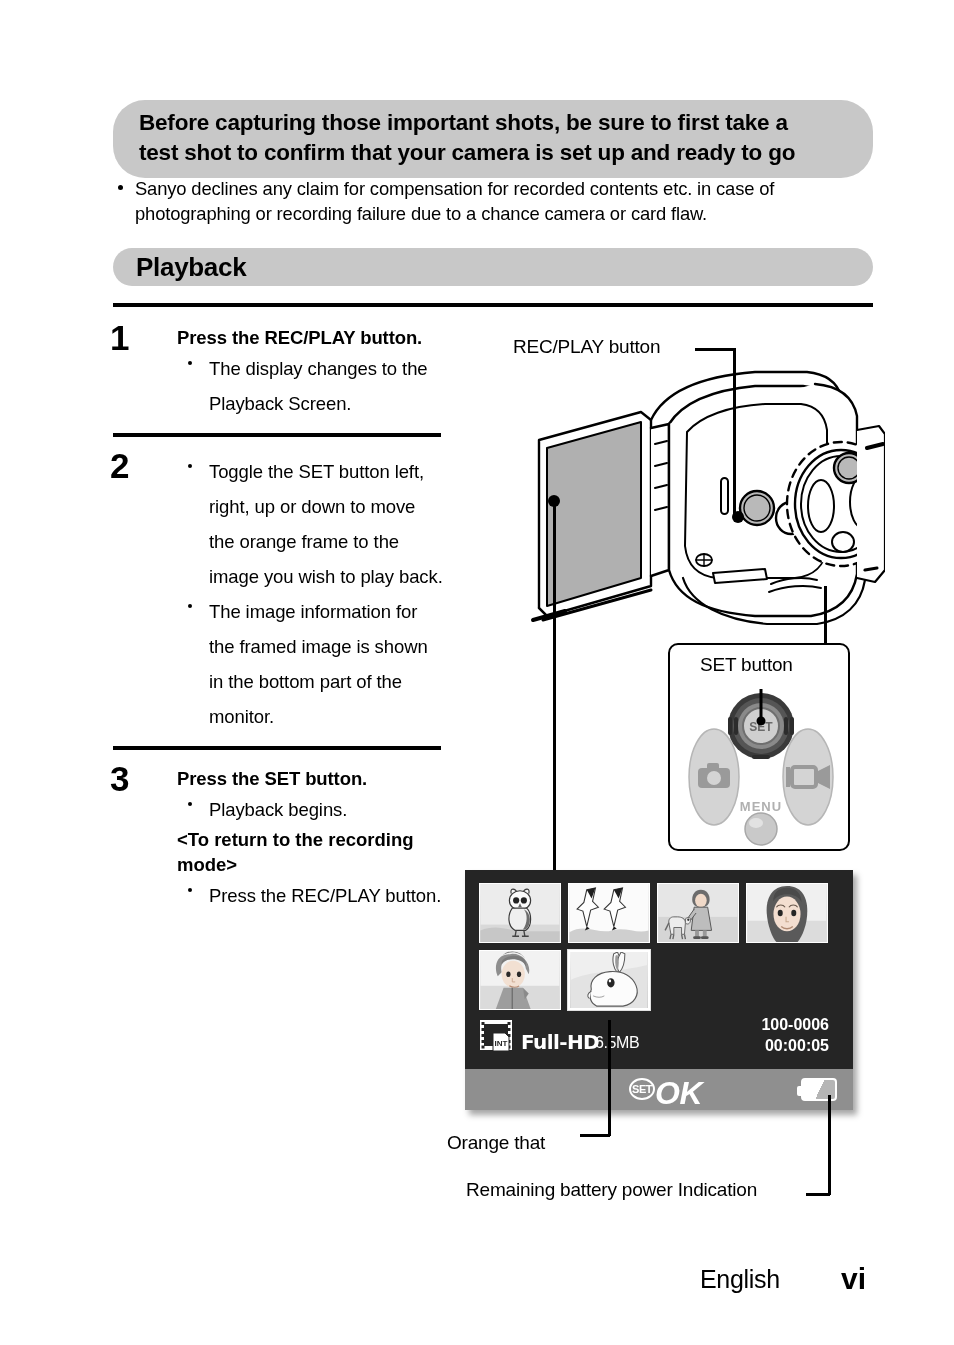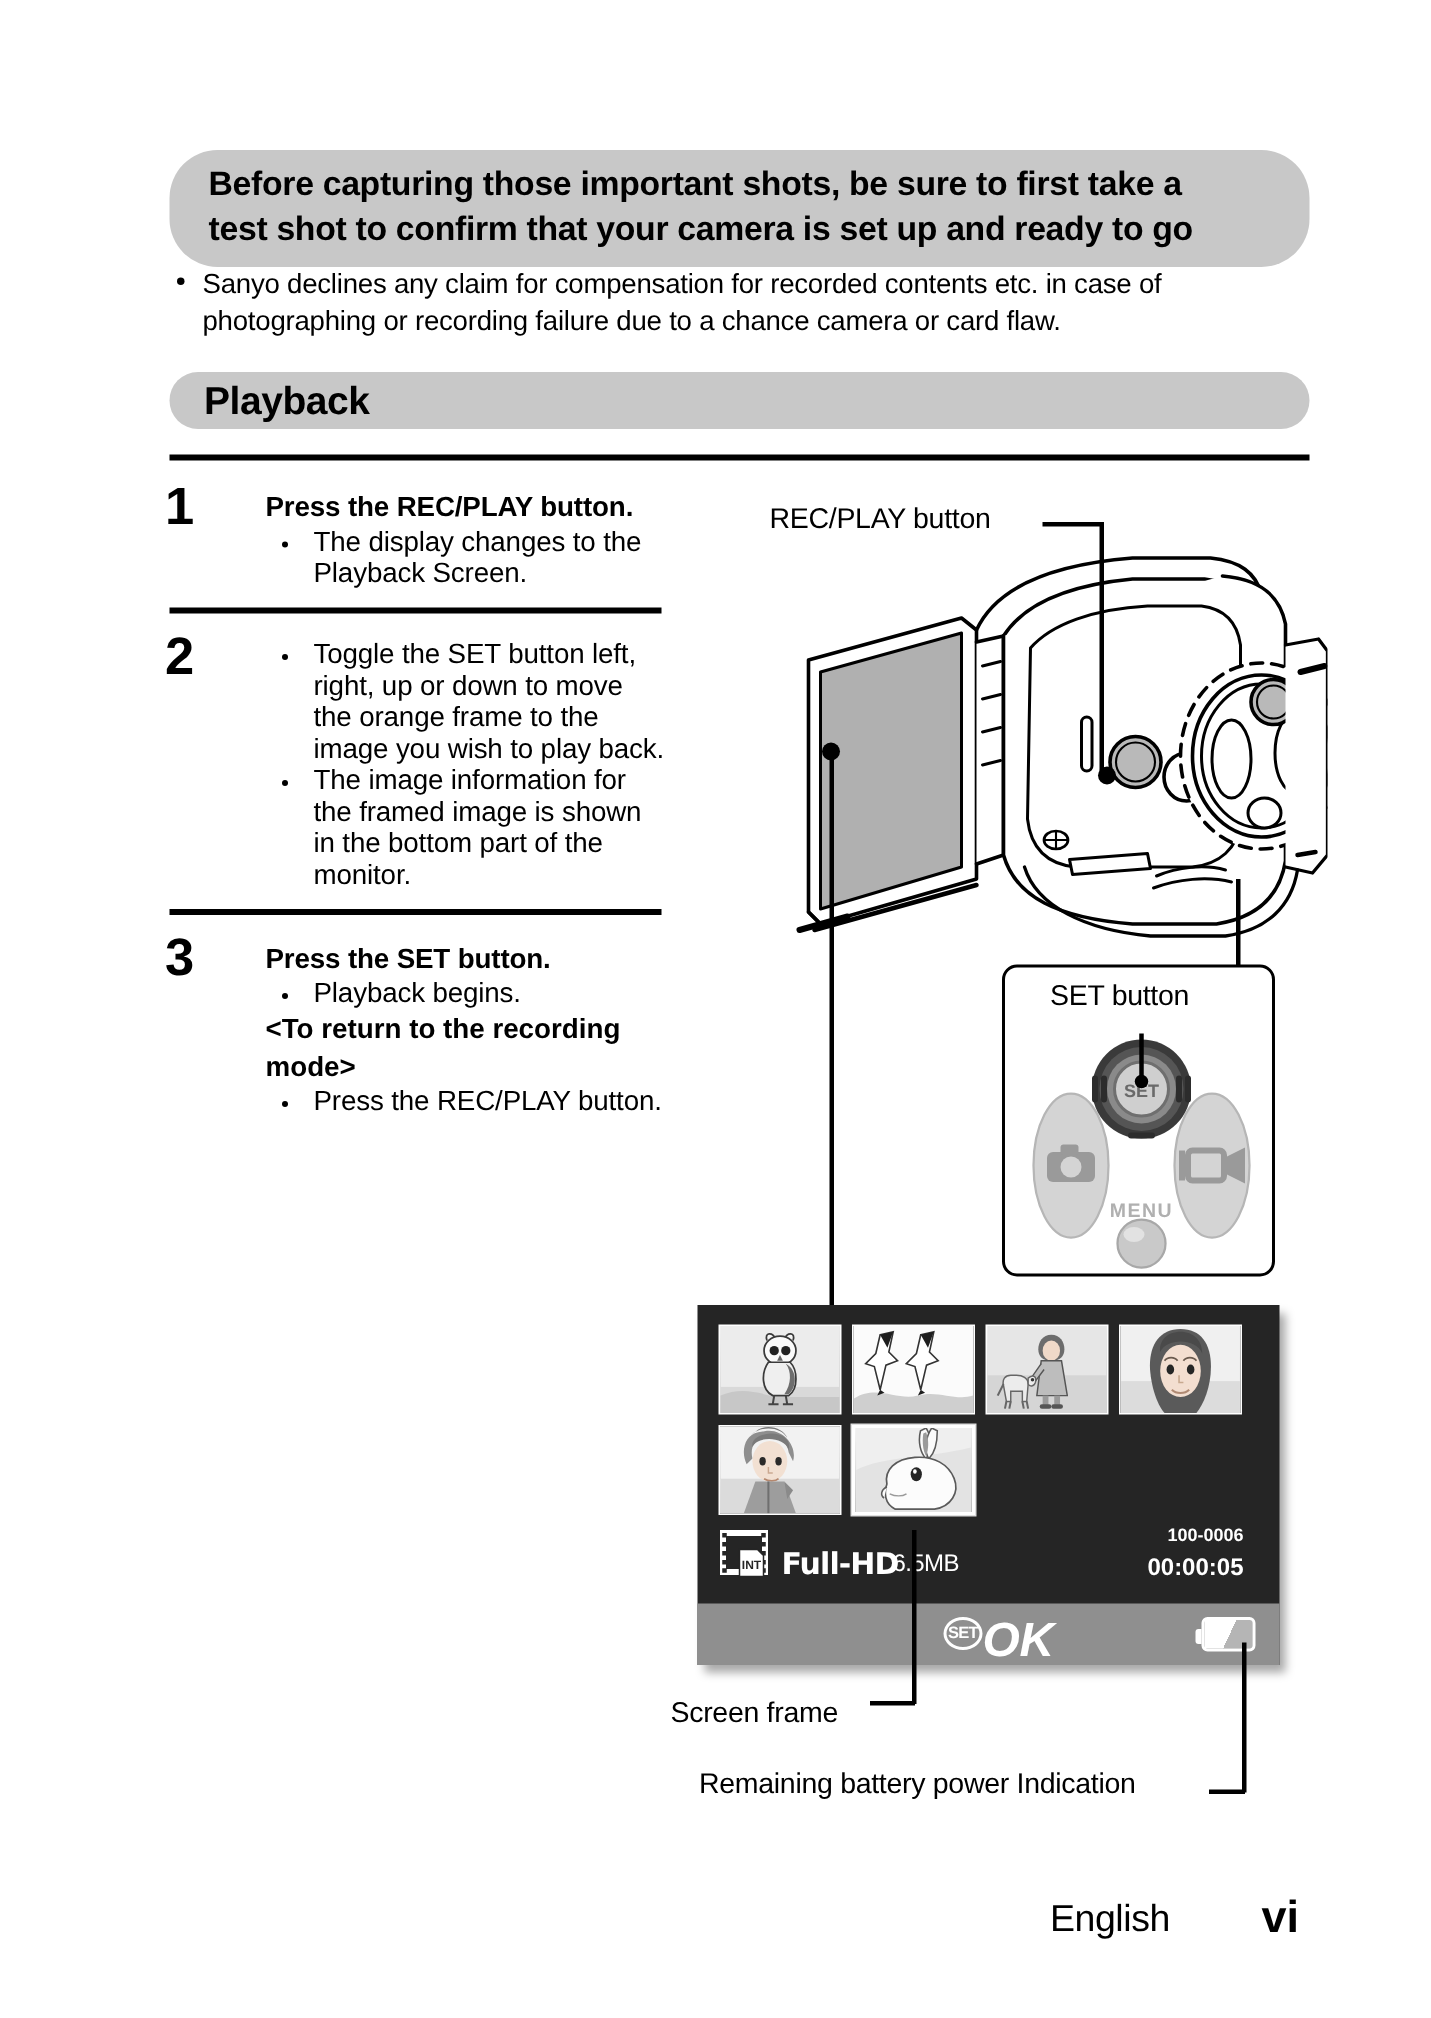--- a/index.html
+++ b/index.html
@@ -72,21 +72,21 @@
   .step-head {
     font-size: 18.5px; font-weight: bold; line-height: 25px;
     letter-spacing: -0.1px;
   }
   .bullets { margin-top: 1px; }
   .blt { position: relative; padding-left: 32px; margin-top: 0px; }
   .blt .bdot {
     position: absolute; left: 11px; top: 10px;
     width: 4px; height: 4px; border-radius: 50%; background: #000;
   }
-  .blt .btxt { font-size: 18.5px; line-height: 20px; letter-spacing: -0.1px; }
+  .blt .btxt { font-size: 18.5px; line-height: 35px; letter-spacing: -0.1px; }
   .sub-head { font-size: 18.5px; font-weight: bold; line-height: 25px; }
 
   
   .illus { position: absolute; left: 455px; top: 320px; width: 430px; height: 560px; }
   .label-text { position: absolute; font-size: 19px; letter-spacing: -0.2px; white-space: nowrap; text-align: right; }
 
   
   .set-box {
     position: absolute; left: 668px; top: 643px;
     width: 182px; height: 208px;
@@ -124,21 +124,21 @@
     position: absolute; left: 56px; top: 14px;
     font-size: 20px; font-weight: bold; letter-spacing: -0.6px;
     font-family: "DejaVu Sans", sans-serif;
   }
   .size {
     position: absolute; left: 130px; top: 18px;
     font-size: 16px; font-weight: normal; letter-spacing: -0.4px;
   }
   .fileno {
     position: absolute; right: 24px; top: 0px;
-    font-size: 12px; font-weight: bold; letter-spacing: 0px; text-align: center;
+    font-size: 16px; font-weight: bold; letter-spacing: 0px; text-align: center;
   }
   .duration {
     position: absolute; right: 24px; top: 21px;
     font-size: 16px; font-weight: bold; letter-spacing: 0px;
   }
   .ok-bar {
     position: absolute; left: 0; bottom: 0; width: 388px; height: 41px;
     background: #8f8f8f;
   }
   .set-chip {
@@ -485,21 +485,21 @@
 
     <div class="ok-bar">
       <div class="set-chip">SET</div>
       <div class="ok-text">OK</div>
       <div class="batt"></div>
     </div>
   </div>
 
   <div class="lead" style="left:608px; top:1020px; width:2.5px; height:116px;"></div>
   <div class="lead" style="left:580px; top:1134px; width:30px; height:2.5px;"></div>
-  <div class="bot-label" style="left:447px; top:1132px;">Screen frame</div>
+  <div class="bot-label" style="left:447px; top:1132px;">Orange that</div>
 
   <div class="lead" style="left:828px; top:1095px; width:2.5px; height:100px;"></div>
   <div class="lead" style="left:806px; top:1193px; width:24px; height:2.5px;"></div>
   <div class="bot-label" style="left:466px; top:1179px;">Remaining battery power Indication</div>
 
   <div class="footer-lang">English</div>
   <div class="footer-page">vi</div>
 
 </div>
 

